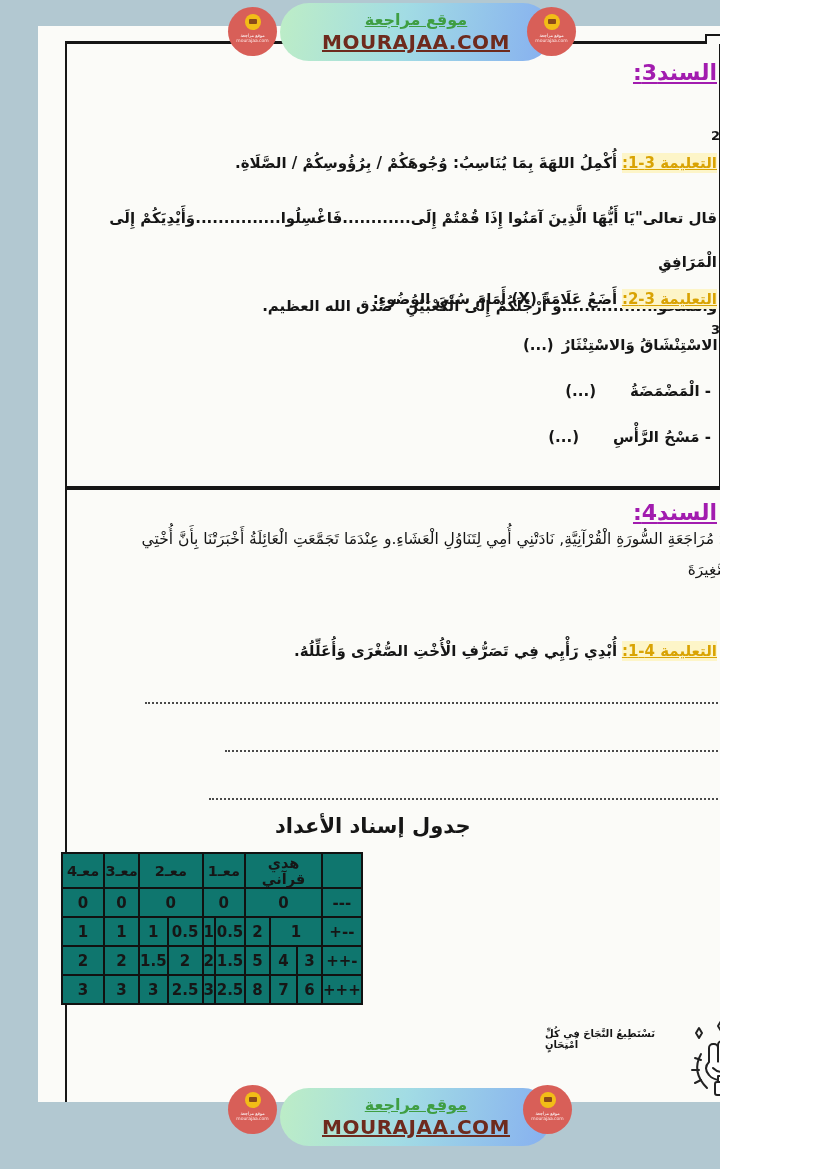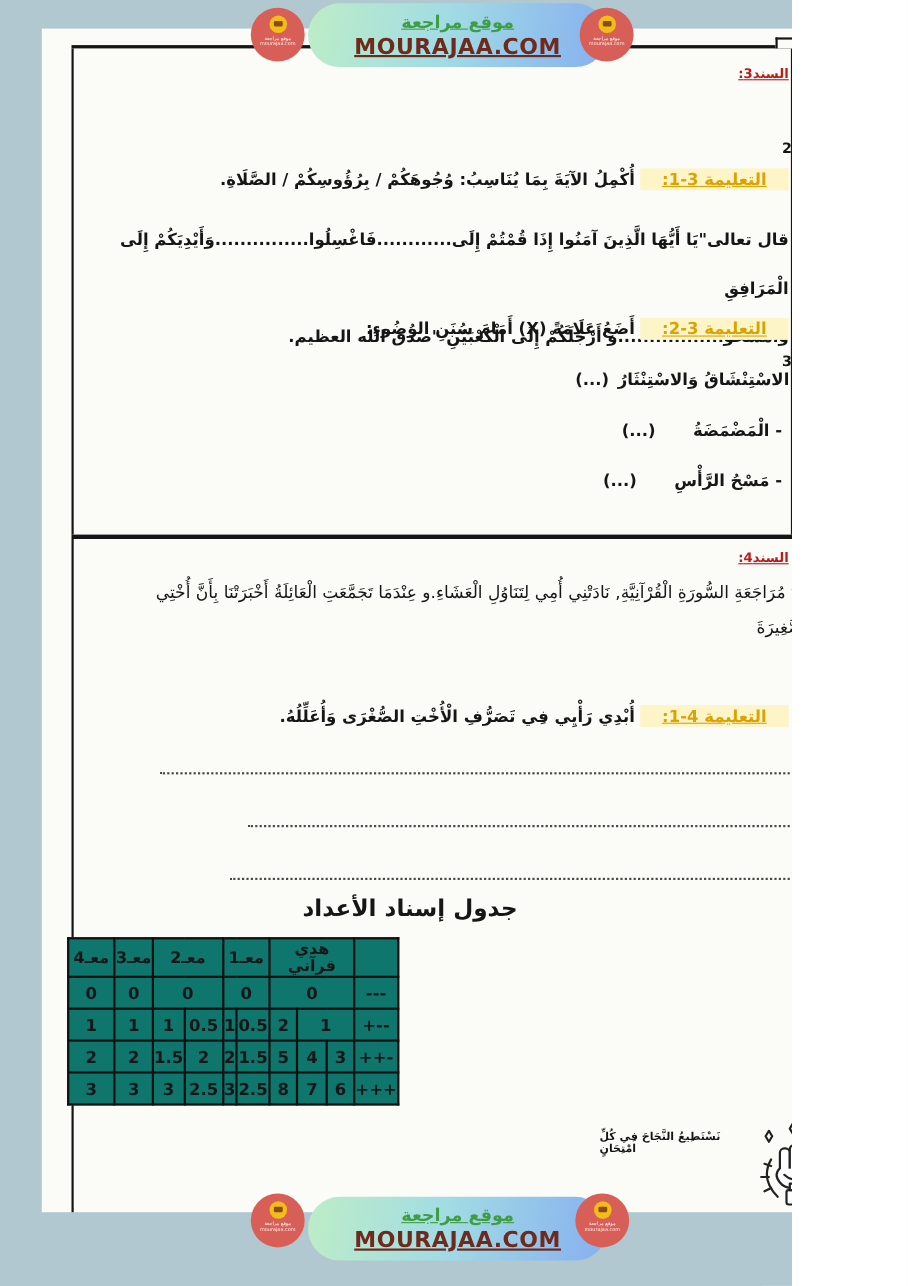--- a/index.html
+++ b/index.html
@@ -25,24 +25,24 @@
   .notch{position:absolute;left:705px;top:34px;width:30px;height:8px;background:#fbfbf8;
          border:2px solid #161616;border-bottom:none;z-index:2;}
   .divider{position:absolute;left:65px;top:486px;width:705px;height:4px;background:#161616;z-index:1;}
   .sectionA{position:absolute;left:65px;top:44px;width:678px;height:442px;
             border-left:2px solid #161616;border-right:2px solid #161616;}
   .sectionA .mline{position:absolute;right:24px;top:0;bottom:0;width:2px;background:#161616;}
   .sectionB{position:absolute;left:65px;top:490px;width:678px;height:612px;
             border-left:2px solid #161616;border-right:2px solid #0f172a;}
 
   
-  .snd{position:absolute;color:#b91c1c;font-weight:bold;font-size:12px;text-decoration:underline;direction:rtl;}
+  .snd{position:absolute;color:#a21caf;font-weight:bold;font-size:22px;text-decoration:underline;direction:rtl;}
   .par{position:absolute;direction:rtl;text-align:right;font-size:15.5px;line-height:1.9;}
   .instrow{position:absolute;direction:rtl;text-align:right;font-size:15px;}
-  .hl{color:#d9a303;background:#fdf5c8;font-weight:bold;text-decoration:underline;padding:1px 20px;margin-top:16px;}
+  .hl{color:#d9a303;background:#fdf5c8;font-weight:bold;text-decoration:underline;padding:1px 0;margin-top:16px;}
   .insttext{font-weight:bold;color:#161616;}
   .verse{position:absolute;direction:rtl;text-align:right;font-weight:bold;font-size:15px;line-height:44px;}
   .score{position:absolute;font-weight:bold;font-size:13px;direction:rtl;z-index:3;background:transparent;}
   .chk{position:absolute;direction:rtl;display:flex;font-size:15px;font-weight:bold;}
   .dots{position:absolute;height:0;border-bottom:2.5px dotted #4a4a4a;}
 
   
   .ttitle{position:absolute;font-size:21px;font-weight:bold;direction:rtl;}
   table.gt{border-collapse:collapse;table-layout:fixed;background:#0f766e;}
   table.gt td{border:2px solid #111;text-align:center;font-weight:bold;font-size:15px;
@@ -84,21 +84,21 @@
   <div class="sectionA">
     <div class="mline"></div>
 
     <div class="snd" style="right:28px;top:16px;">السند3:</div>
 
     <div class="score" style="right:8px;top:84px;">مع2</div>
 
 
     <div class="instrow" style="right:28px;top:110px;left:10px;">
       <span class="hl">التعليمة 3-1:</span>
-      <span class="insttext">أُكْمِلُ الآيَةَ بِمَا يُنَاسِبُ: وُجُوهَكُمْ / بِرُؤُوسِكُمْ / الصَّلَاةِ.</span>
+      <span class="insttext">أُكْمِلُ اللهَةَ بِمَا يُنَاسِبُ: وُجُوهَكُمْ / بِرُؤُوسِكُمْ / الصَّلَاةِ.</span>
     </div>
 
     <div class="verse" style="right:28px;top:152px;left:14px;">
       <span>قال تعالى"يَا أَيُّهَا الَّذِينَ آمَنُوا إِذَا قُمْتُمْ إِلَى............فَاغْسِلُوا...............وَأَيْدِيَكُمْ إِلَى الْمَرَافِقِ</span><br>
       <span>وَامْسَحُوا................و أَرْجُلَكُمْ إِلَى الْكَعْبَيْنِ "صدق الله العظيم.</span>
     </div>
 
     <div class="instrow" style="right:28px;top:246px;left:10px;">
       <span class="hl">التعليمة 3-2:</span>
       <span class="insttext">أَضَعُ عَلَامَةً (X) أَمَامَ سُنَنِ الوُضُوءِ:</span>

